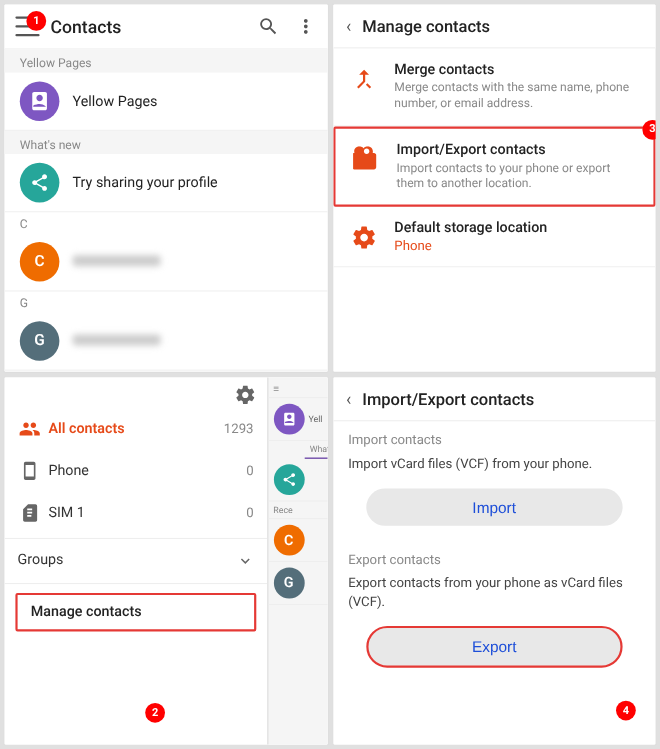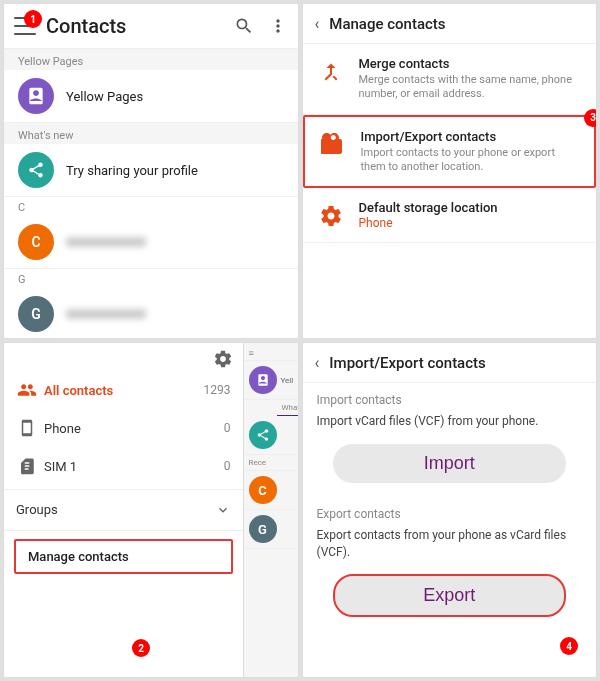--- a/index.html
+++ b/index.html
@@ -36,21 +36,21 @@
       display: flex; flex-direction: column;
       justify-content: space-between;
       margin-right: 10px;
       cursor: pointer;
     }
     .menu-icon span {
       display: block; height: 2px; background: #555; border-radius: 1px;
     }
     .panel1-header .title {
       flex: 1;
-      font-size: 20px;
+      font-size: 16px;
       font-weight: 500;
       color: #222;
     }
     .header-icons {
       display: flex; gap: 14px; align-items: center;
     }
     .search-icon-svg, .more-icon-svg {
       width: 20px; height: 20px; fill: #555; cursor: pointer;
     }
     .section-label {
@@ -198,23 +198,23 @@
     }
     .section-desc {
       font-size: 12px; color: #444; padding: 4px 14px 8px; line-height: 1.4;
     }
     .action-btn {
       display: block;
       margin: 6px 30px;
       padding: 9px 0;
       background: #e8e8e8;
       border-radius: 20px;
-      font-size: 18px;
+      font-size: 14px;
       font-weight: 500;
-      color: #701a75;
+      color: #1d4ed8;
       text-align: center;
       cursor: pointer;
       border: none;
     }
     .action-btn.highlighted {
       border: 2px solid #e53935;
       background: #e8e8e8;
       border-radius: 20px;
     }
     .panel-border {

